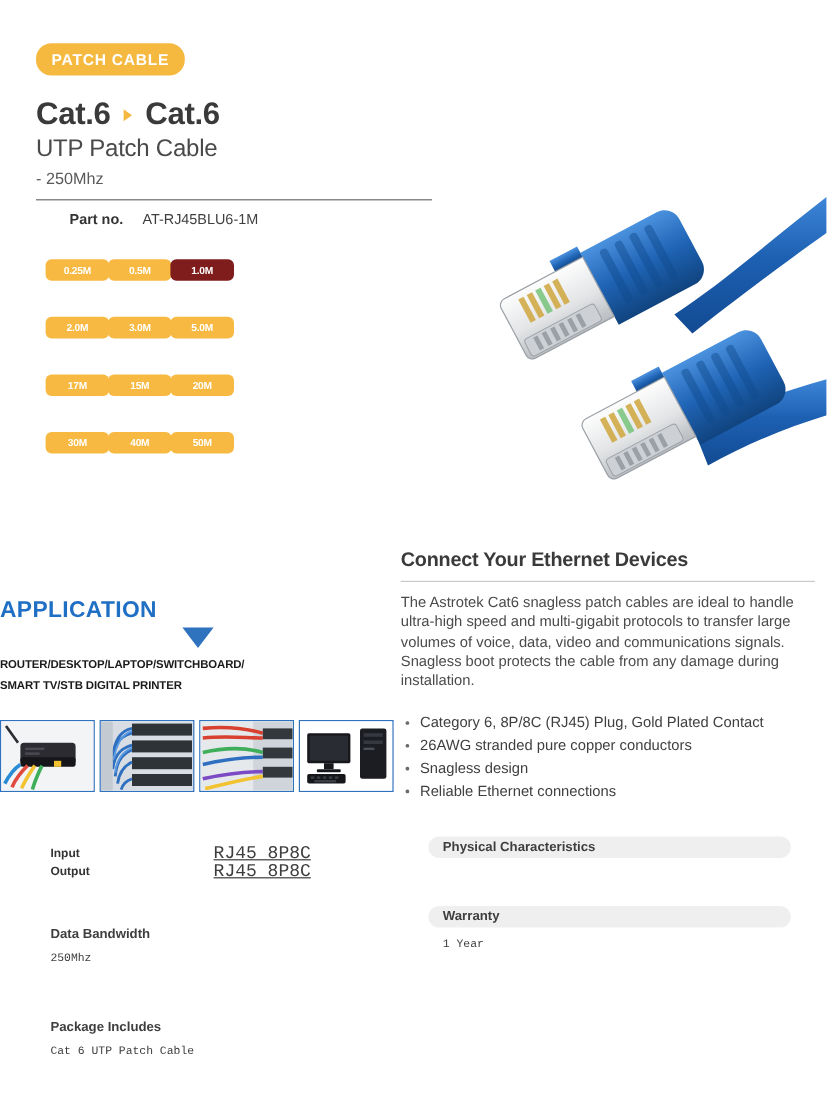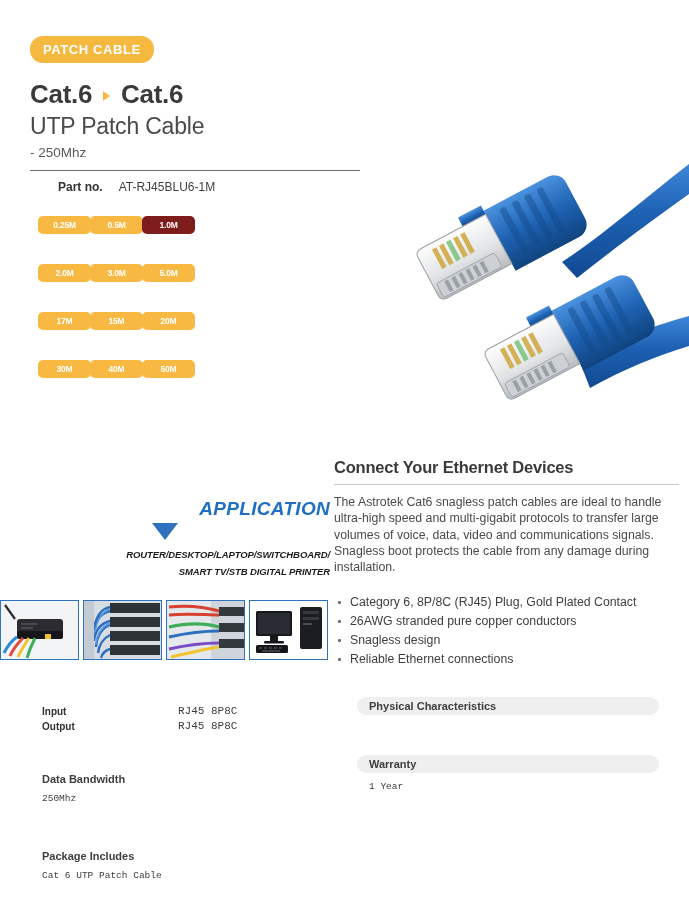--- a/index.html
+++ b/index.html
@@ -43,21 +43,21 @@
     letter-spacing: -0.3px;
   }
   .tri-sep {
     width: 0; height: 0;
     border-left: 7px solid #f6b940;
     border-top: 5px solid transparent;
     border-bottom: 5px solid transparent;
     margin-top: 3px;
   }
   .title-sub {
-    font-size: 23px;
+    font-size: 20px;
     color: #4a4a4a;
     margin-top: 3px;
     letter-spacing: -0.2px;
   }
   .title-freq {
     font-size: 13.5px;
     color: #5a5a5a;
     margin-top: 5px;
   }
   .hr-head {
@@ -111,22 +111,21 @@
     overflow: hidden;
   }
   .cable-svg { display: block; }
 
   
   .application {
     position: absolute;
     left: 0px;
     top: 498px;
     width: 330px;
-    text-align: right;
-    font-style: italic;
+    text-align: left;
   }
   .app-title {
     color: #1f6fc4;
     font-size: 19px;
     font-weight: bold;
     letter-spacing: 0.3px;
   }
   .app-arrow {
     margin: 3px auto 6px auto;
     width: 0; height: 0;
@@ -229,22 +228,23 @@
     line-height: 15px;
   }
   .spec-key {
     width: 136px;
     font-weight: bold;
     color: #333333;
     font-family: "Liberation Sans", sans-serif;
   }
   .spec-val {
     font-family: "Liberation Mono", monospace;
-    font-size: 11px;
+    font-size: 15px;
     color: #3d3d3d;
+    text-decoration: underline;
   }
   .plain-head {
     font-size: 11px;
     font-weight: bold;
     color: #3e3e3e;
     padding-left: 12px;
   }
   .plain-val {
     font-family: "Liberation Mono", monospace;
     font-size: 9.5px;

